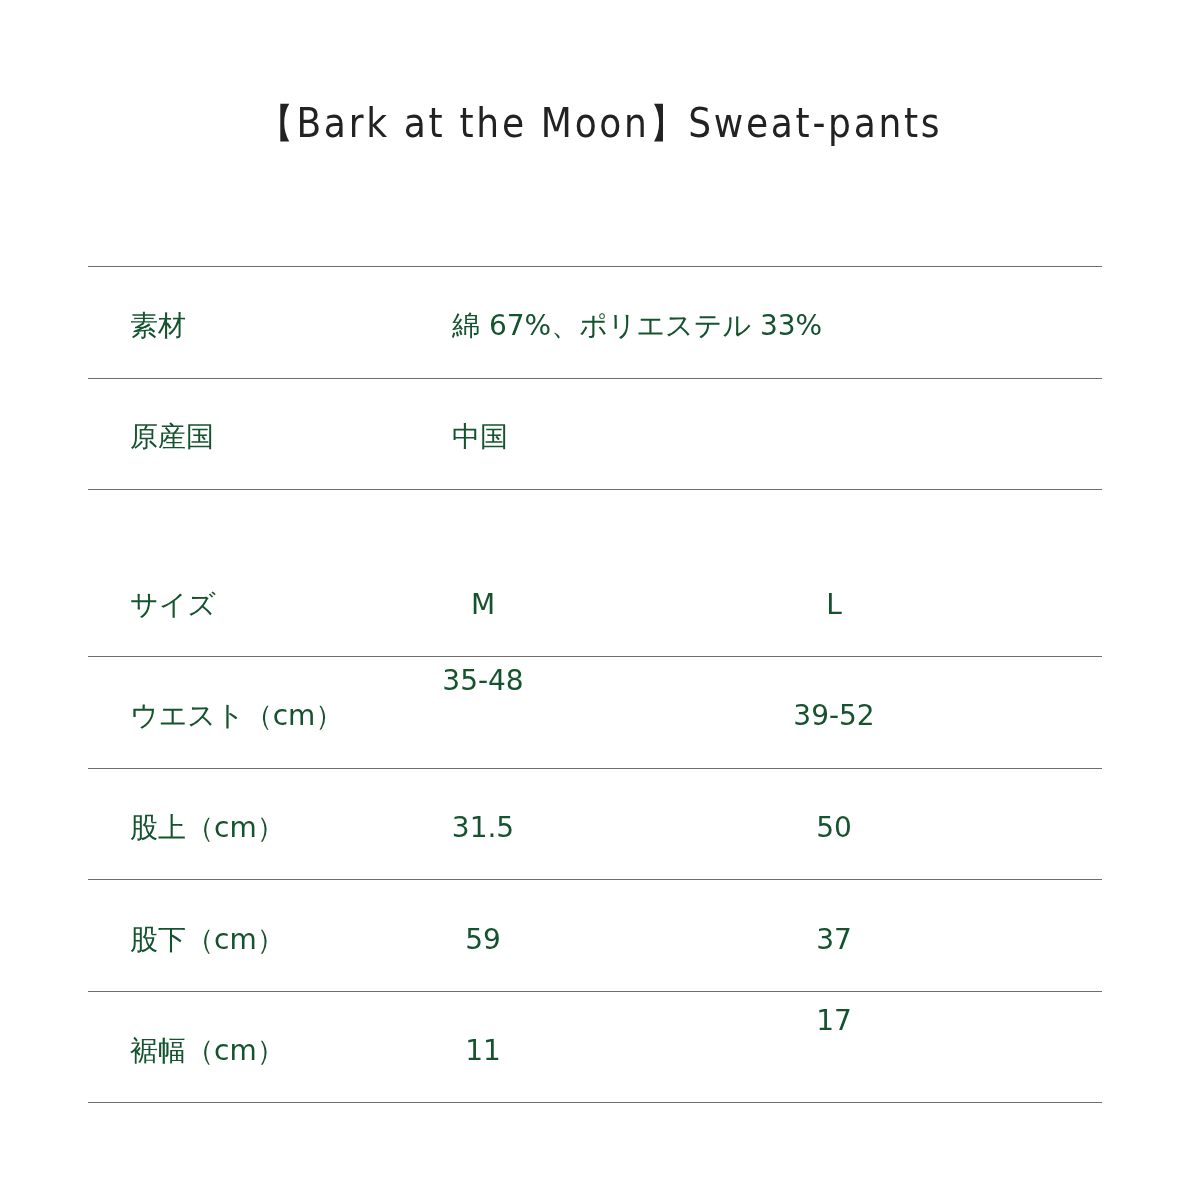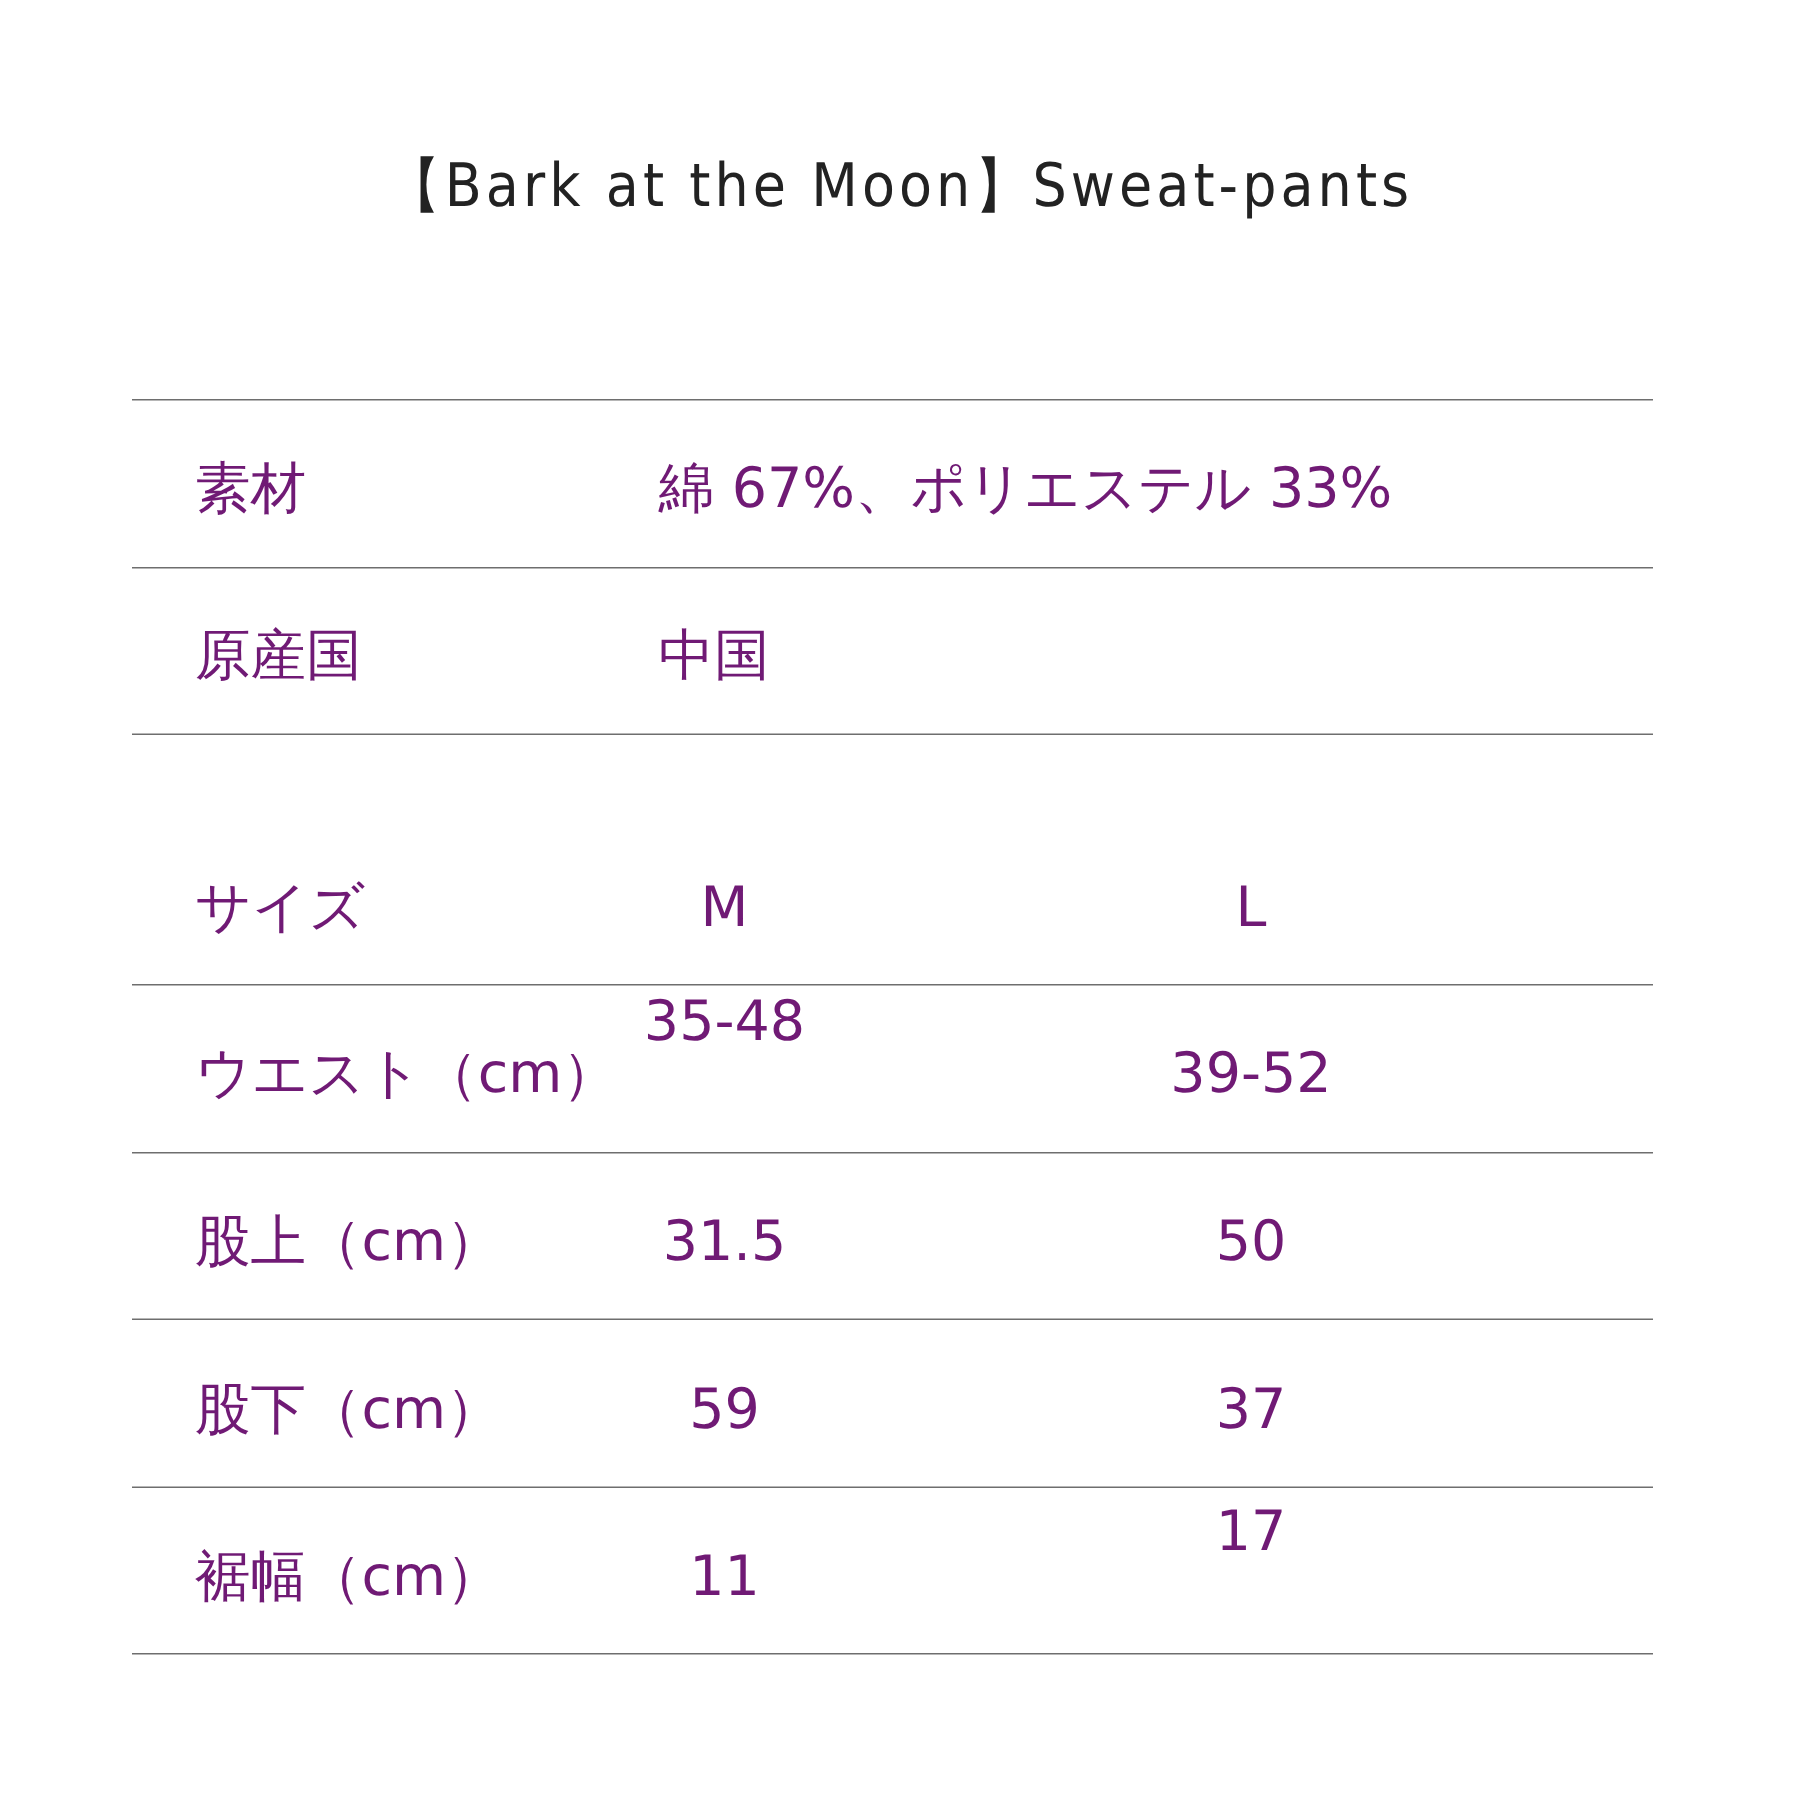--- a/index.html
+++ b/index.html
@@ -1,23 +1,23 @@
 <!DOCTYPE html>
 <html><head>
 <meta charset="utf-8">
 <style>
   html, body { margin:0; padding:0; background:#ffffff; }
   body { width:1200px; height:1200px; position:relative; overflow:hidden;
          font-family:"DejaVu Sans", "Liberation Sans", sans-serif; color:#2a2a2a; }
   .title { position:absolute; top:96px; left:0; width:1200px; text-align:center;
            font-size:40px; letter-spacing:3px; color:#222; transform:scaleX(0.9); }
   .hline { position:absolute; left:88px; width:1014px; height:0; border-top:1.5px solid #6e6e6e; }
-  .cell { position:absolute; font-size:37px; line-height:34px; color:#701a75; }
+  .cell { position:absolute; font-size:28px; line-height:34px; color:#14532d; }
   .lbl { left:130px; }
-  .val { left:439px; }
+  .val { left:452px; }
   .colM { left:383px; width:200px; text-align:center; }
   .colL { left:734px; width:200px; text-align:center; }
 </style>
 </head>
 <body>
 
 <div class="title">【Bark at the Moon】Sweat-pants</div>
 
 <div class="hline" style="top:266px"></div>
 <div class="cell lbl" style="top:309px">素材</div>

